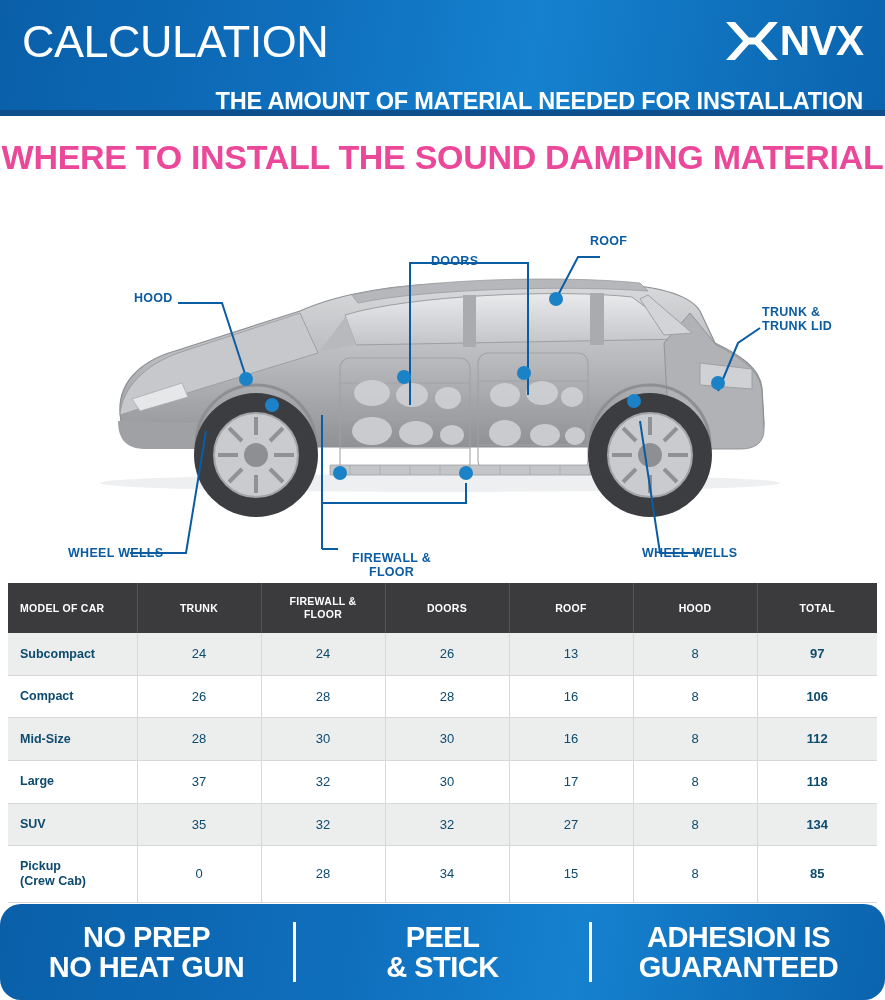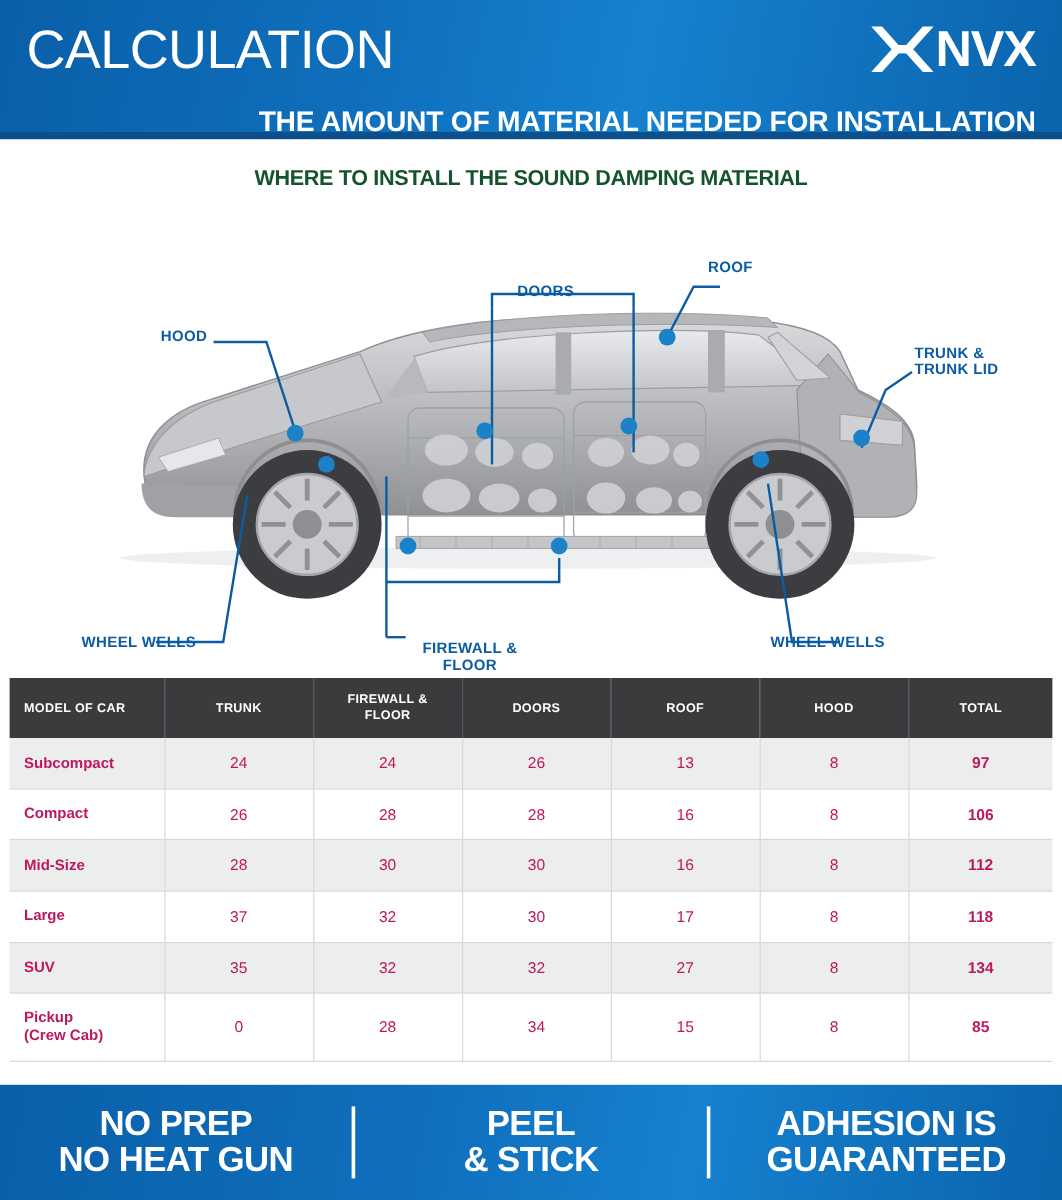--- a/index.html
+++ b/index.html
@@ -67,22 +67,22 @@
     font-size: 23.5px;
     font-weight: bold;
     text-align: right;
     letter-spacing: -0.2px;
     margin-top: 16px;
   }
 
   
   .section-title {
     text-align: center;
-    color: #14532d;
-    font-size: 18px;
+    color: #ec4899;
+    font-size: 34px;
     font-weight: bold;
     letter-spacing: -0.3px;
     padding: 22px 0 6px 0;
   }
 
   
   .diagram {
     position: relative;
     width: 885px;
     height: 400px;
@@ -113,21 +113,21 @@
     letter-spacing: 0.3px;
     padding: 12px 4px;
     text-align: center;
     border-right: 1px solid #55555a;
     line-height: 1.25;
   }
   thead th:first-child { text-align: left; padding-left: 12px; }
   thead th:last-child { border-right: none; }
   tbody td {
     font-size: 13px;
-    color: #be185d;
+    color: #0c4a6e;
     text-align: center;
     padding: 13px 22px;
     border-right: 1px solid #d8d8d8;
     border-bottom: 1px solid #d8d8d8;
     line-height: 1.2;
   }
   tbody td:first-child {
     text-align: left;
     padding-left: 12px;
     font-weight: bold;
@@ -139,20 +139,21 @@
 
   
   .footer {
     position: absolute;
     left: 0; bottom: 0;
     width: 885px;
     height: 96px;
     background: linear-gradient(100deg, #0a5fa8 0%, #0f6fbd 40%, #1581cf 65%, #0b63ad 100%);
     display: flex;
     align-items: center;
+    border-radius: 21px;
   }
   .footer-cell {
     flex: 1;
     color: #ffffff;
     font-size: 29px;
     font-weight: bold;
     text-align: center;
     line-height: 1.05;
     letter-spacing: -0.5px;
     white-space: pre-line;

